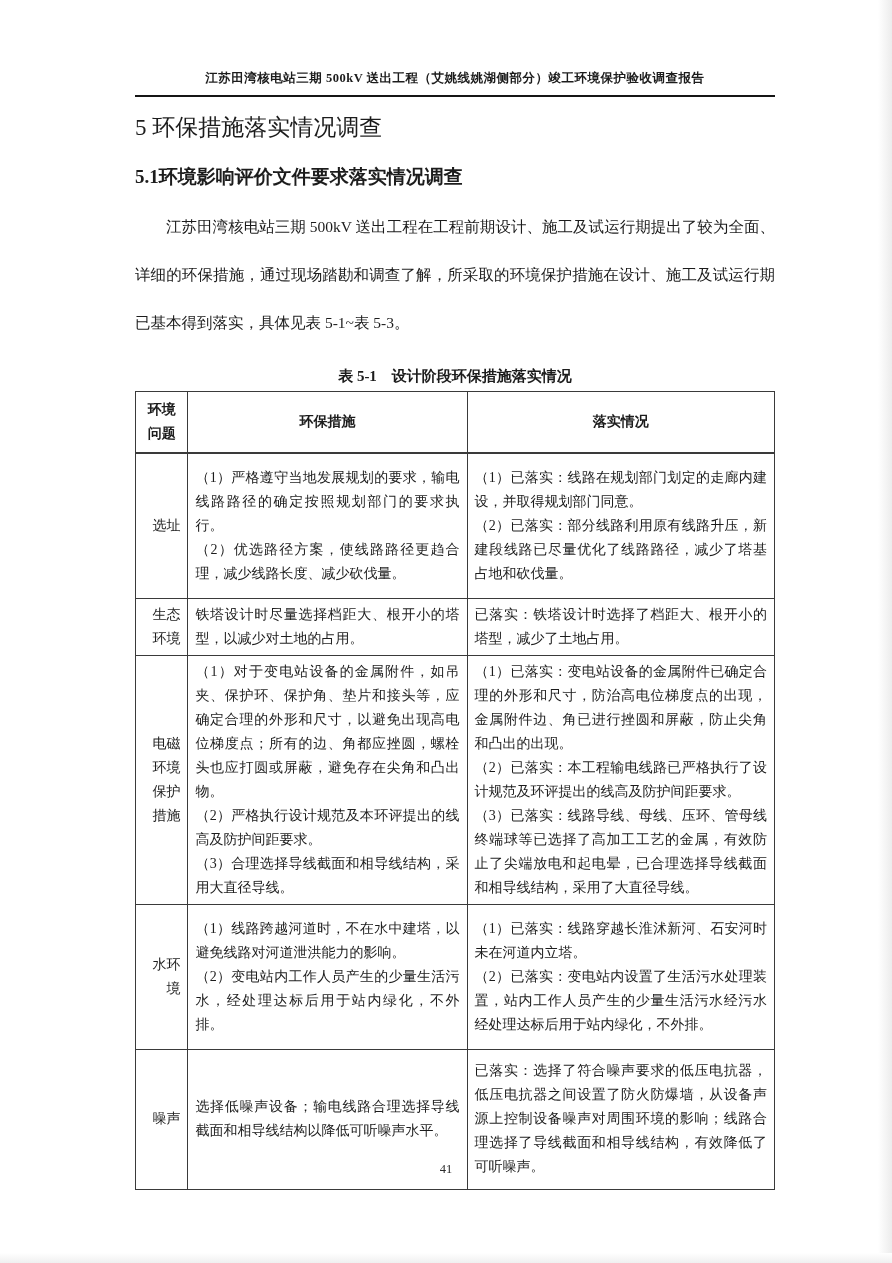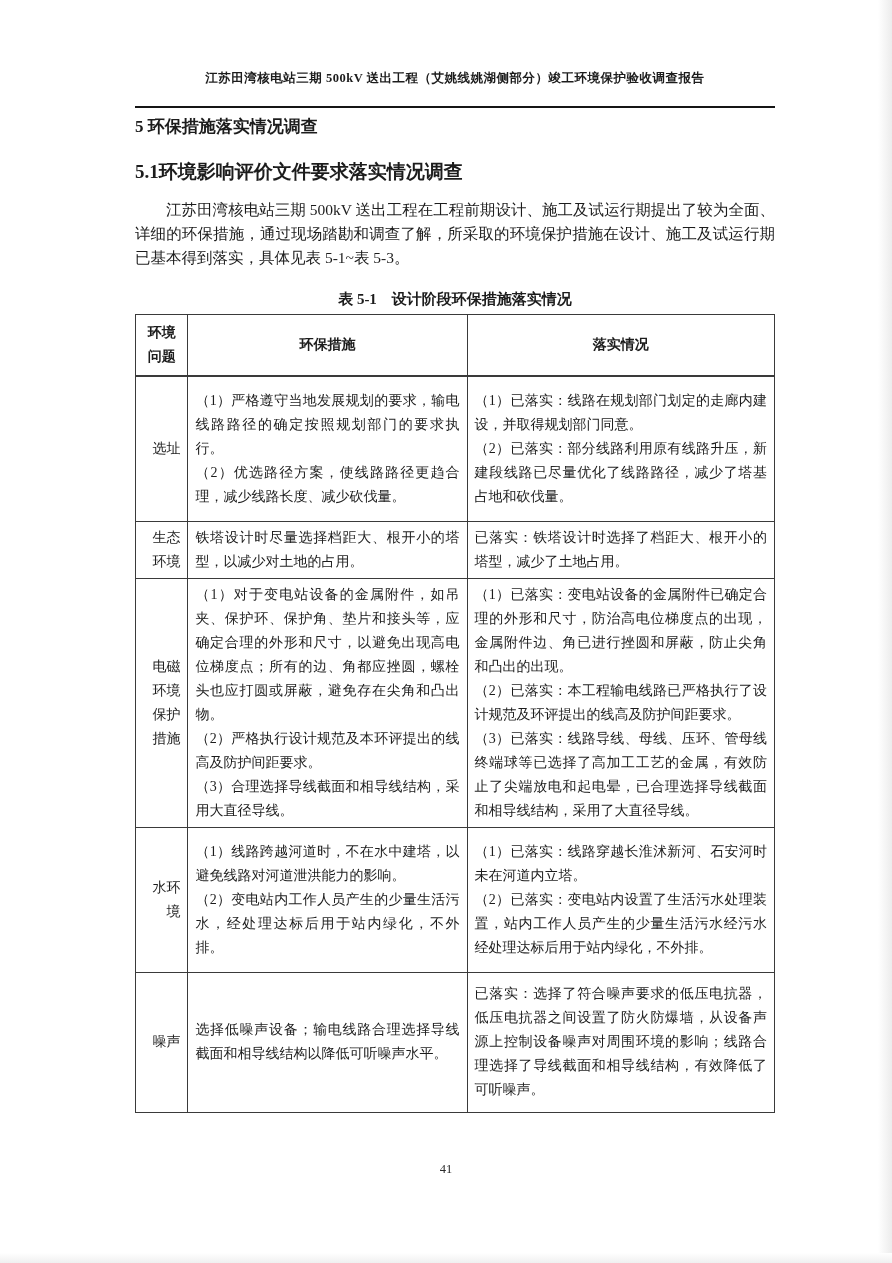--- a/index.html
+++ b/index.html
@@ -15,37 +15,37 @@
     background:linear-gradient(to right,#ffffff,#ececec);}
   .edge-bottom{position:absolute;bottom:0;left:0;width:100%;height:10px;
     background:linear-gradient(to bottom,#ffffff,#f0f0f0);}
 
   .content{position:absolute;left:135px;top:0;width:640px;}
 
   .running-header{
     margin-top:70px;
     text-align:center;
     font-size:12.5px;font-weight:bold;letter-spacing:0.5px;
-    padding-bottom:19px;
+    padding-bottom:8px;
     border-bottom:2px solid #151515;
     white-space:nowrap;
   }
   h1.sec{
-    margin:7px 0 0 0;
-    font-size:17px;font-weight:bold;
+    margin:15px 0 0 0;
+    font-size:23px;font-weight:normal;
     white-space:pre-line;
   }
   h2.sec{
     margin:21px 0 0 0;
     font-size:19px;font-weight:bold;
     white-space:pre-line;
   }
   .para{
     margin:13px 0 0 0;
-    font-size:15.5px;line-height:24px;
+    font-size:15.5px;line-height:48px;
     text-align:justify;text-indent:2em;
   }
   .table-caption{
     margin:20px 0 5px 0;
     text-align:center;
     font-size:15px;font-weight:bold;
   }
   table.report{
     border-collapse:collapse;
     width:640px;

